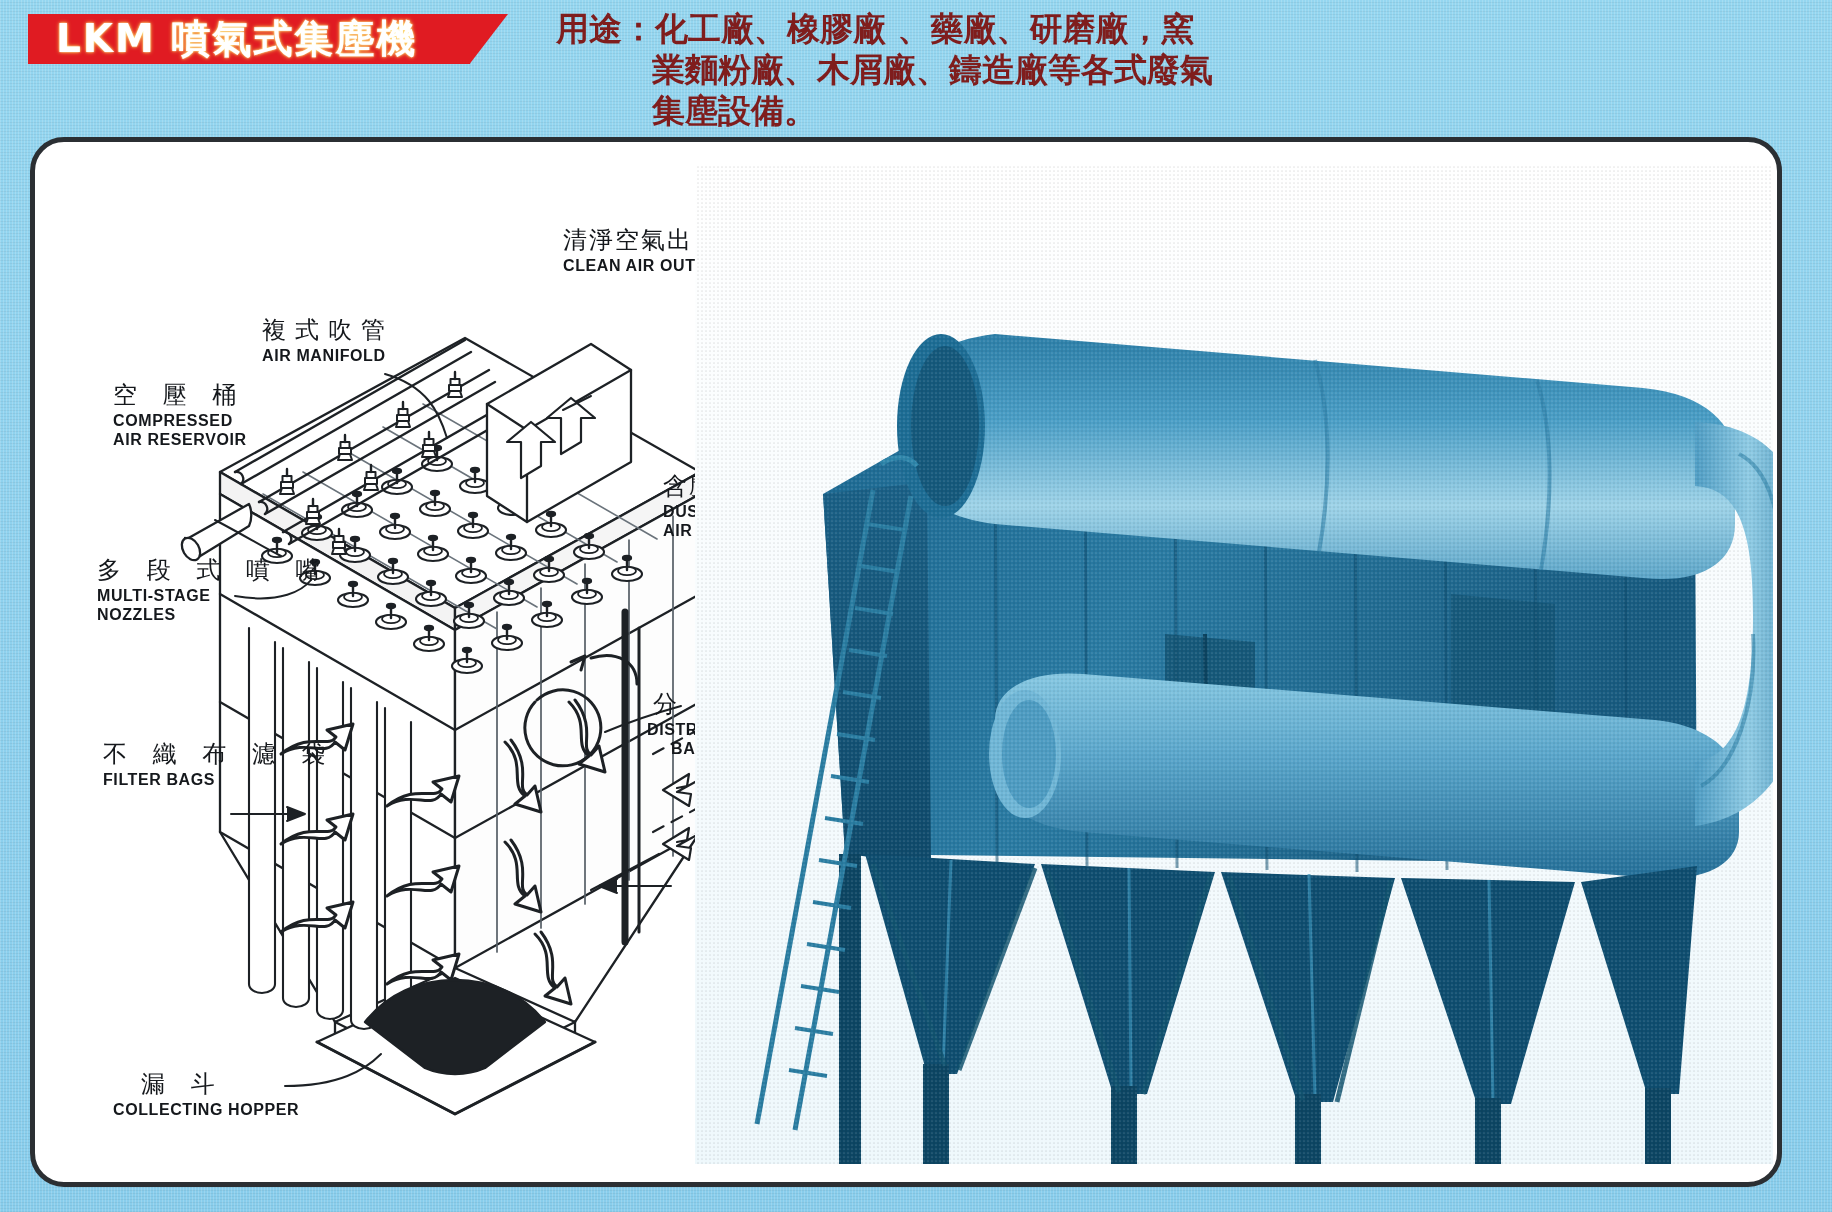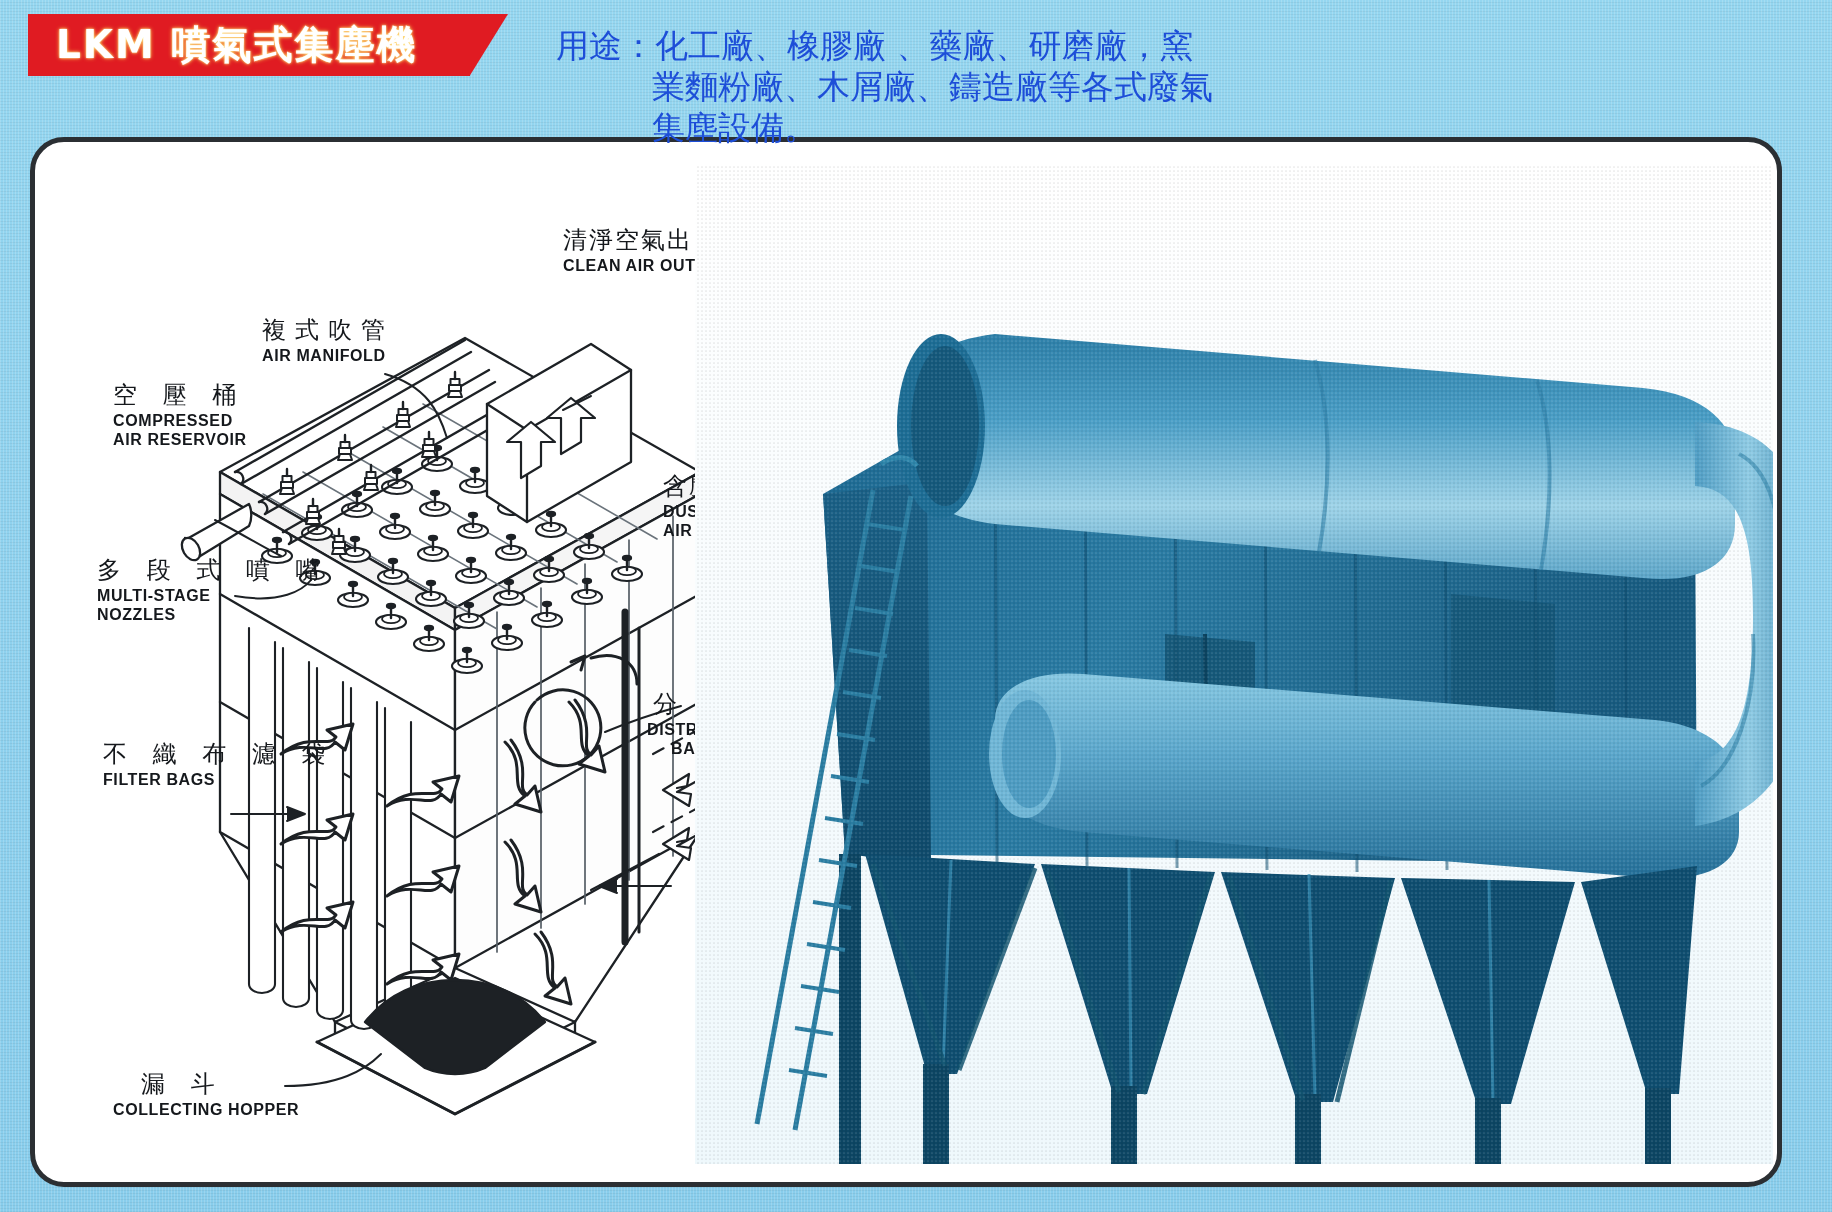--- a/index.html
+++ b/index.html
@@ -15,35 +15,35 @@
     background:
       repeating-linear-gradient(90deg, rgba(255,255,255,.16) 0 1px, rgba(0,0,0,0) 1px 3px),
       repeating-linear-gradient(0deg, rgba(0,0,0,.05) 0 1px, rgba(0,0,0,0) 1px 3px),
       linear-gradient(180deg,#94d6f0 0%, #8ed1ee 50%, #88cdec 100%);
     z-index:0;
   }
 
   
   #header{position:absolute;left:0;top:0;width:1832px;height:140px;z-index:5;}
   #title-banner{
-    position:absolute;left:28px;top:14px;width:480px;height:62px;
+    position:absolute;left:28px;top:14px;width:480px;height:50px;
     background:#e01b22;
     clip-path:polygon(0 0,100% 0,92% 100%,0 100%);
     box-shadow:0 1px 0 #7d1013;
     display:flex;align-items:center;
   }
   #title-text{
     color:#ffffff;font-size:39px;font-weight:bold;letter-spacing:2px;
     margin-left:28px;white-space:nowrap;
     text-shadow:0 0 2px #fff6b0,0 0 4px #ffd34d;
     font-family:"DejaVu Sans","Liberation Sans",sans-serif;
   }
   #usage-block{
-    position:absolute;left:556px;top:25px;width:780px;
-    color:#1d4ed8;font-size:33px;line-height:41px;font-weight:400;
+    position:absolute;left:556px;top:8px;width:780px;
+    color:#7f1d1d;font-size:33px;line-height:41px;font-weight:700;
     font-family:"DejaVu Sans","Liberation Sans",sans-serif;
   }
   #usage-block .ln{white-space:nowrap;}
   #usage-block .ln2,#usage-block .ln3{padding-left:96px;}
 
   
   #panel{
     position:absolute;left:30px;top:137px;width:1742px;height:1040px;
     background:#ffffff;border:5px solid #2b2f33;border-radius:34px;
     overflow:hidden;z-index:4;

